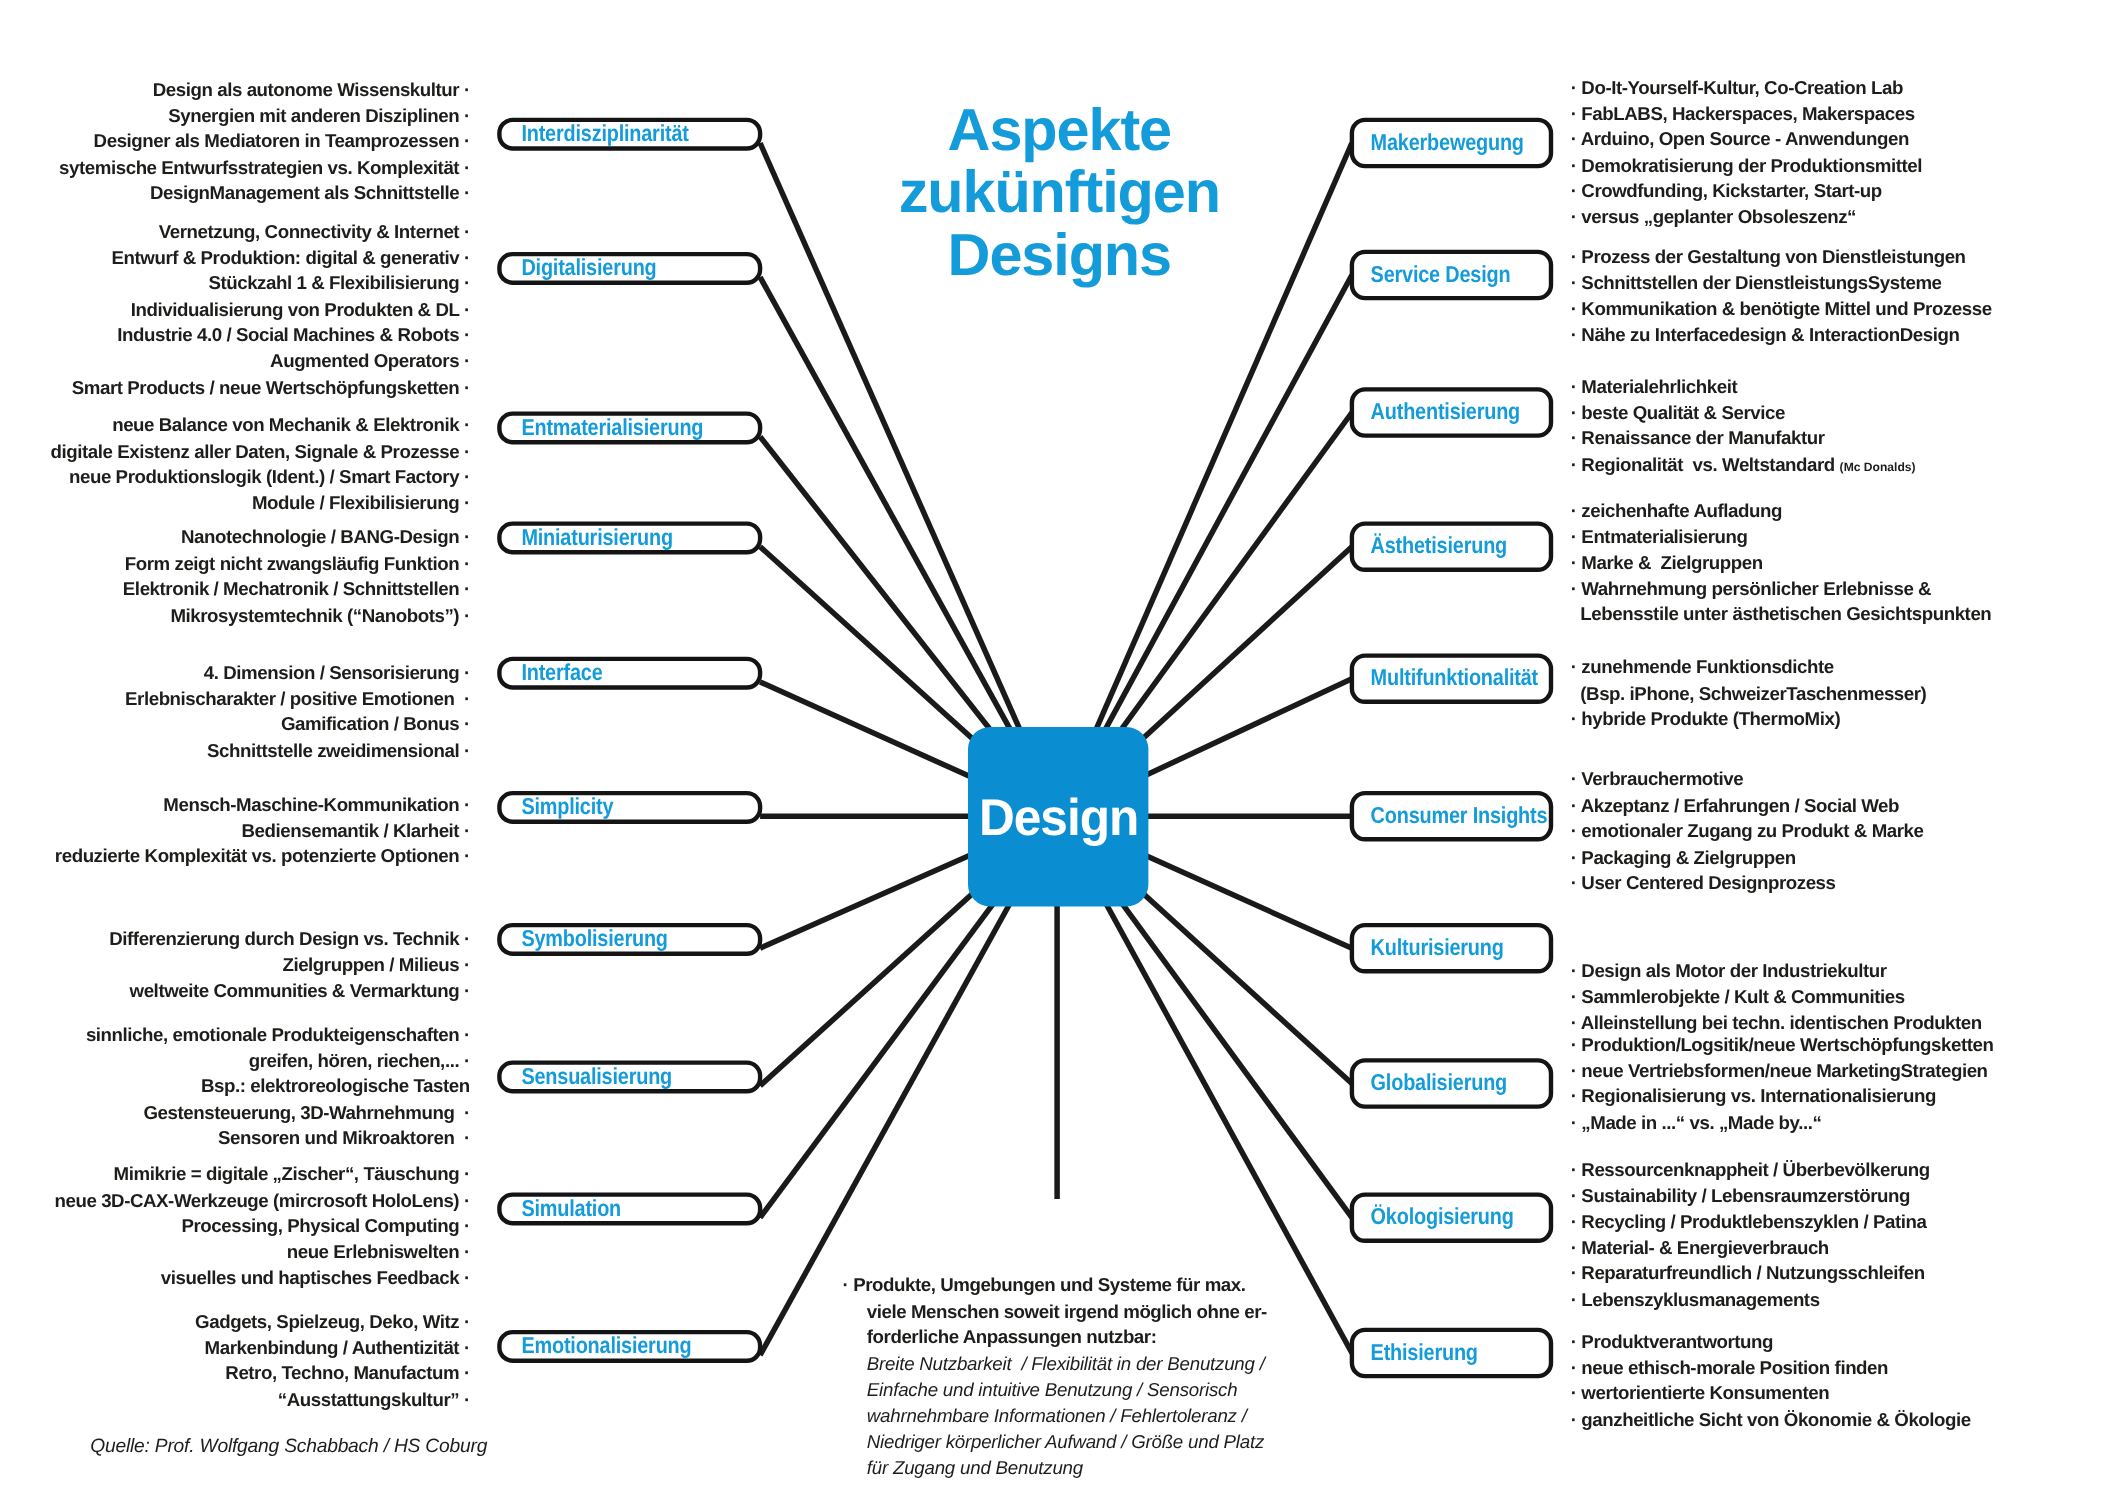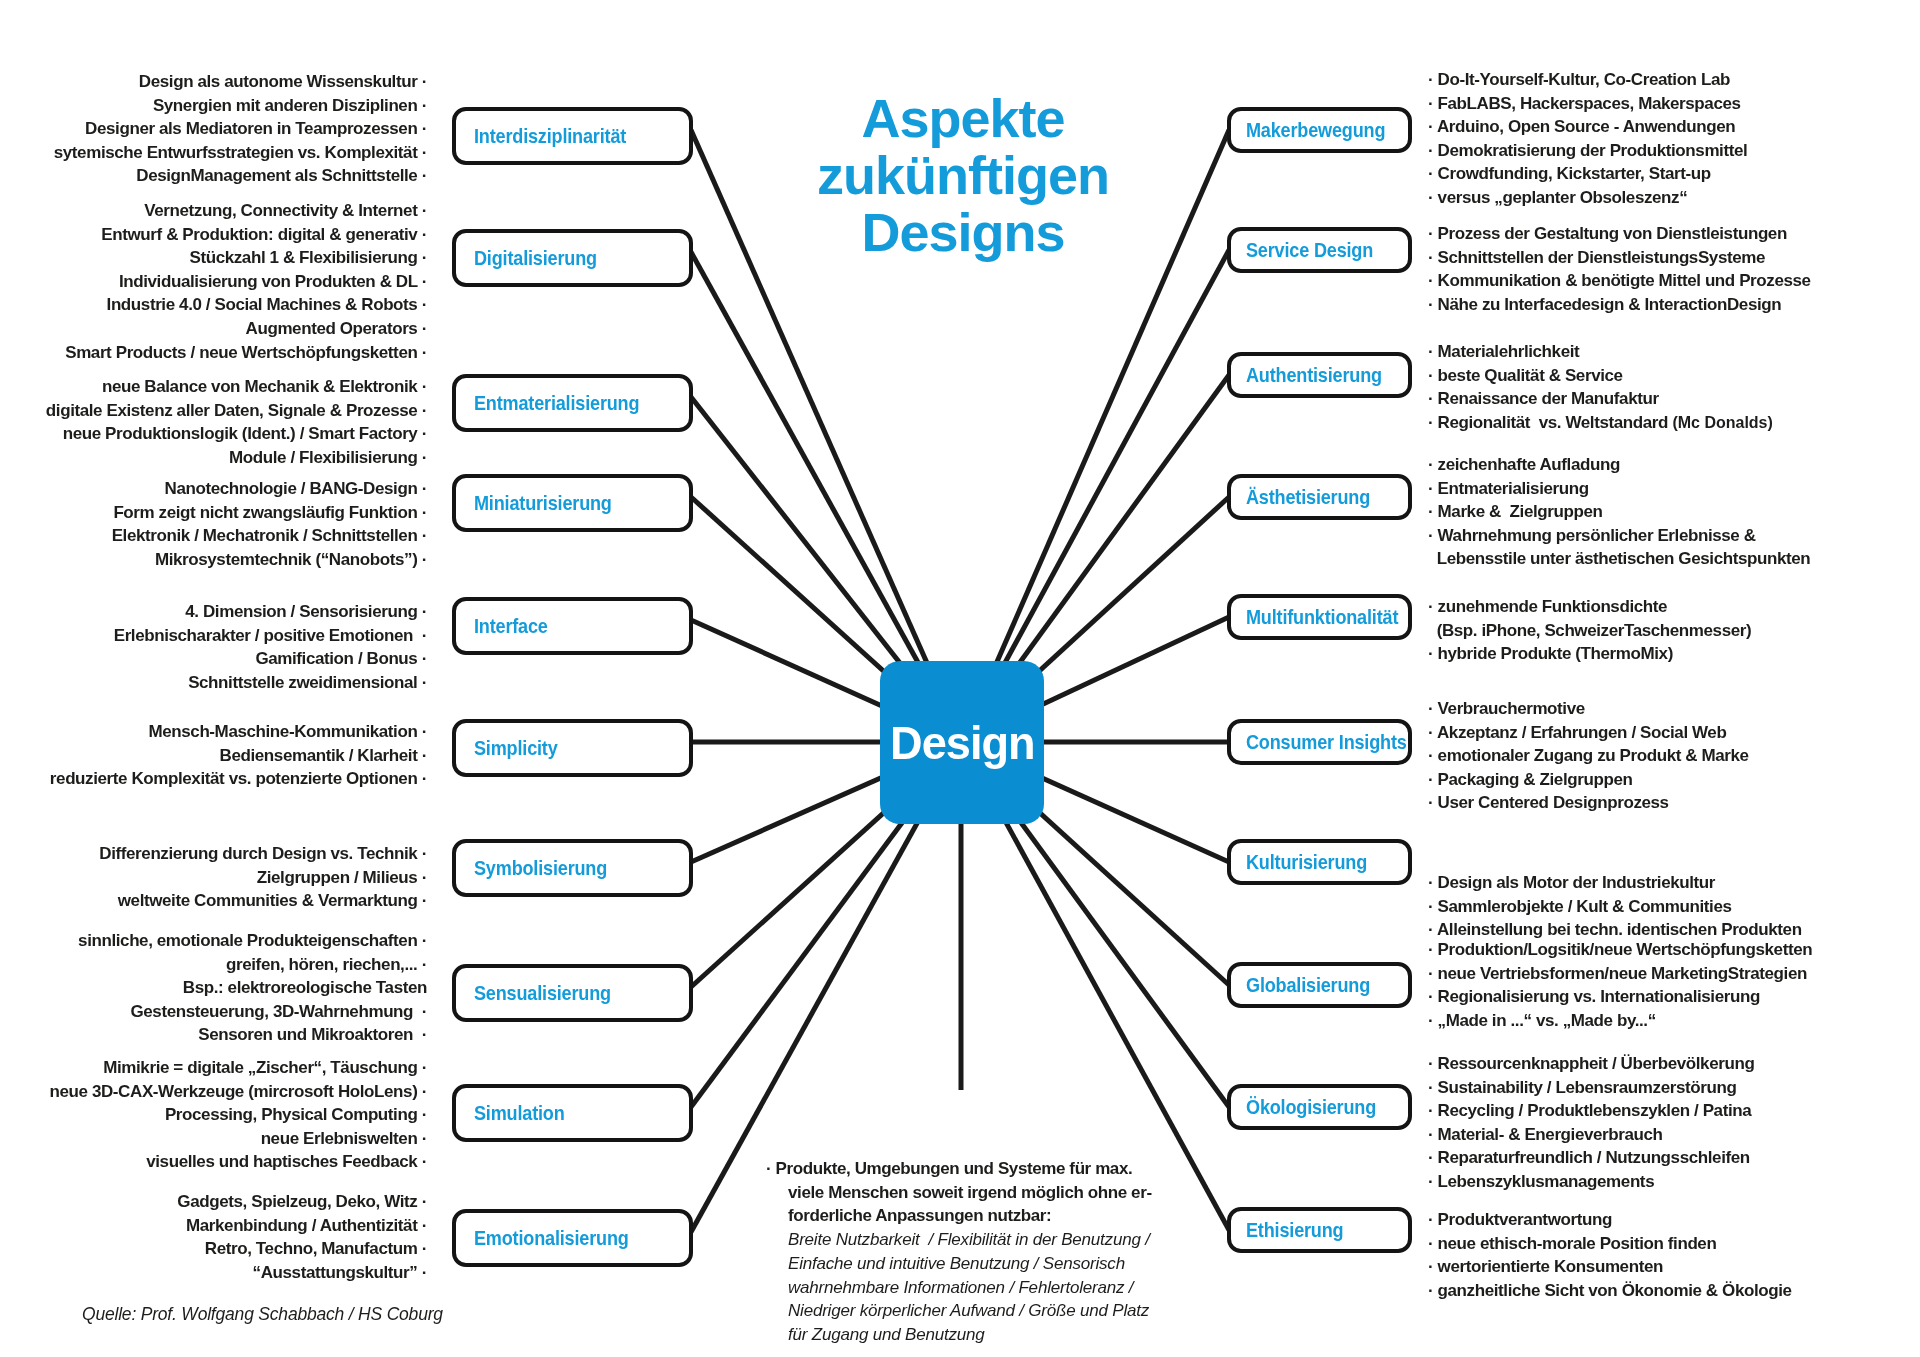--- a/index.html
+++ b/index.html
@@ -2,26 +2,26 @@
 <html style="--accent: #149bda; --node: #0b8dd1;"><head>
 <meta charset="utf-8">
 <style>
   html,body{margin:0;padding:0;background:#ffffff;}
   #stage{position:relative;width:1920px;height:1357px;background:#ffffff;overflow:hidden;
          font-family:"Liberation Sans",sans-serif;}
   #lines{position:absolute;left:0;top:0;z-index:1;}
   .note-block{position:absolute;z-index:2;}
   .note-line{white-space:pre;font-weight:bold;font-size:17px;letter-spacing:-0.4px;
              line-height:23.6px;color:#1d1d1b;}
-  .note-line .small{font-size:16px;letter-spacing:0;text-align:right;}
+  .note-line .small{font-size:11px;letter-spacing:0;text-align:right;}
   .left-note{text-align:right;}
   .right-note{text-align:left;}
   .branch-box{position:absolute;z-index:2;background:#ffffff;border:4px solid #141414;
               border-radius:14px;box-sizing:border-box;display:flex;align-items:center;}
-  .left-box{left:452px;width:241px;height:58px;padding-left:18px;}
+  .left-box{left:452px;width:241px;height:30px;padding-left:18px;}
   .right-box{left:1227px;width:185px;height:46px;padding-left:15px;}
   .branch-label{color:var(--accent);font-weight:bold;font-size:21px;letter-spacing:-0.2px;
                 white-space:nowrap;display:inline-block;transform:scaleX(0.86);transform-origin:0 50%;}
   #title{position:absolute;left:713px;top:90px;width:500px;z-index:2;text-align:center;
          color:var(--accent);font-weight:bold;font-size:54px;line-height:57px;letter-spacing:-1px;}
   #center-node{position:absolute;left:880px;top:661px;width:164px;height:163px;z-index:3;
                background:var(--node);border-radius:20px;display:flex;align-items:center;justify-content:center;}
   #center-label{color:#ffffff;font-weight:bold;font-size:47px;letter-spacing:-1px;
                 display:inline-block;transform:scaleX(0.96);}
   #ud-box{position:absolute;left:840px;top:1089px;width:242px;height:45px;z-index:3;

